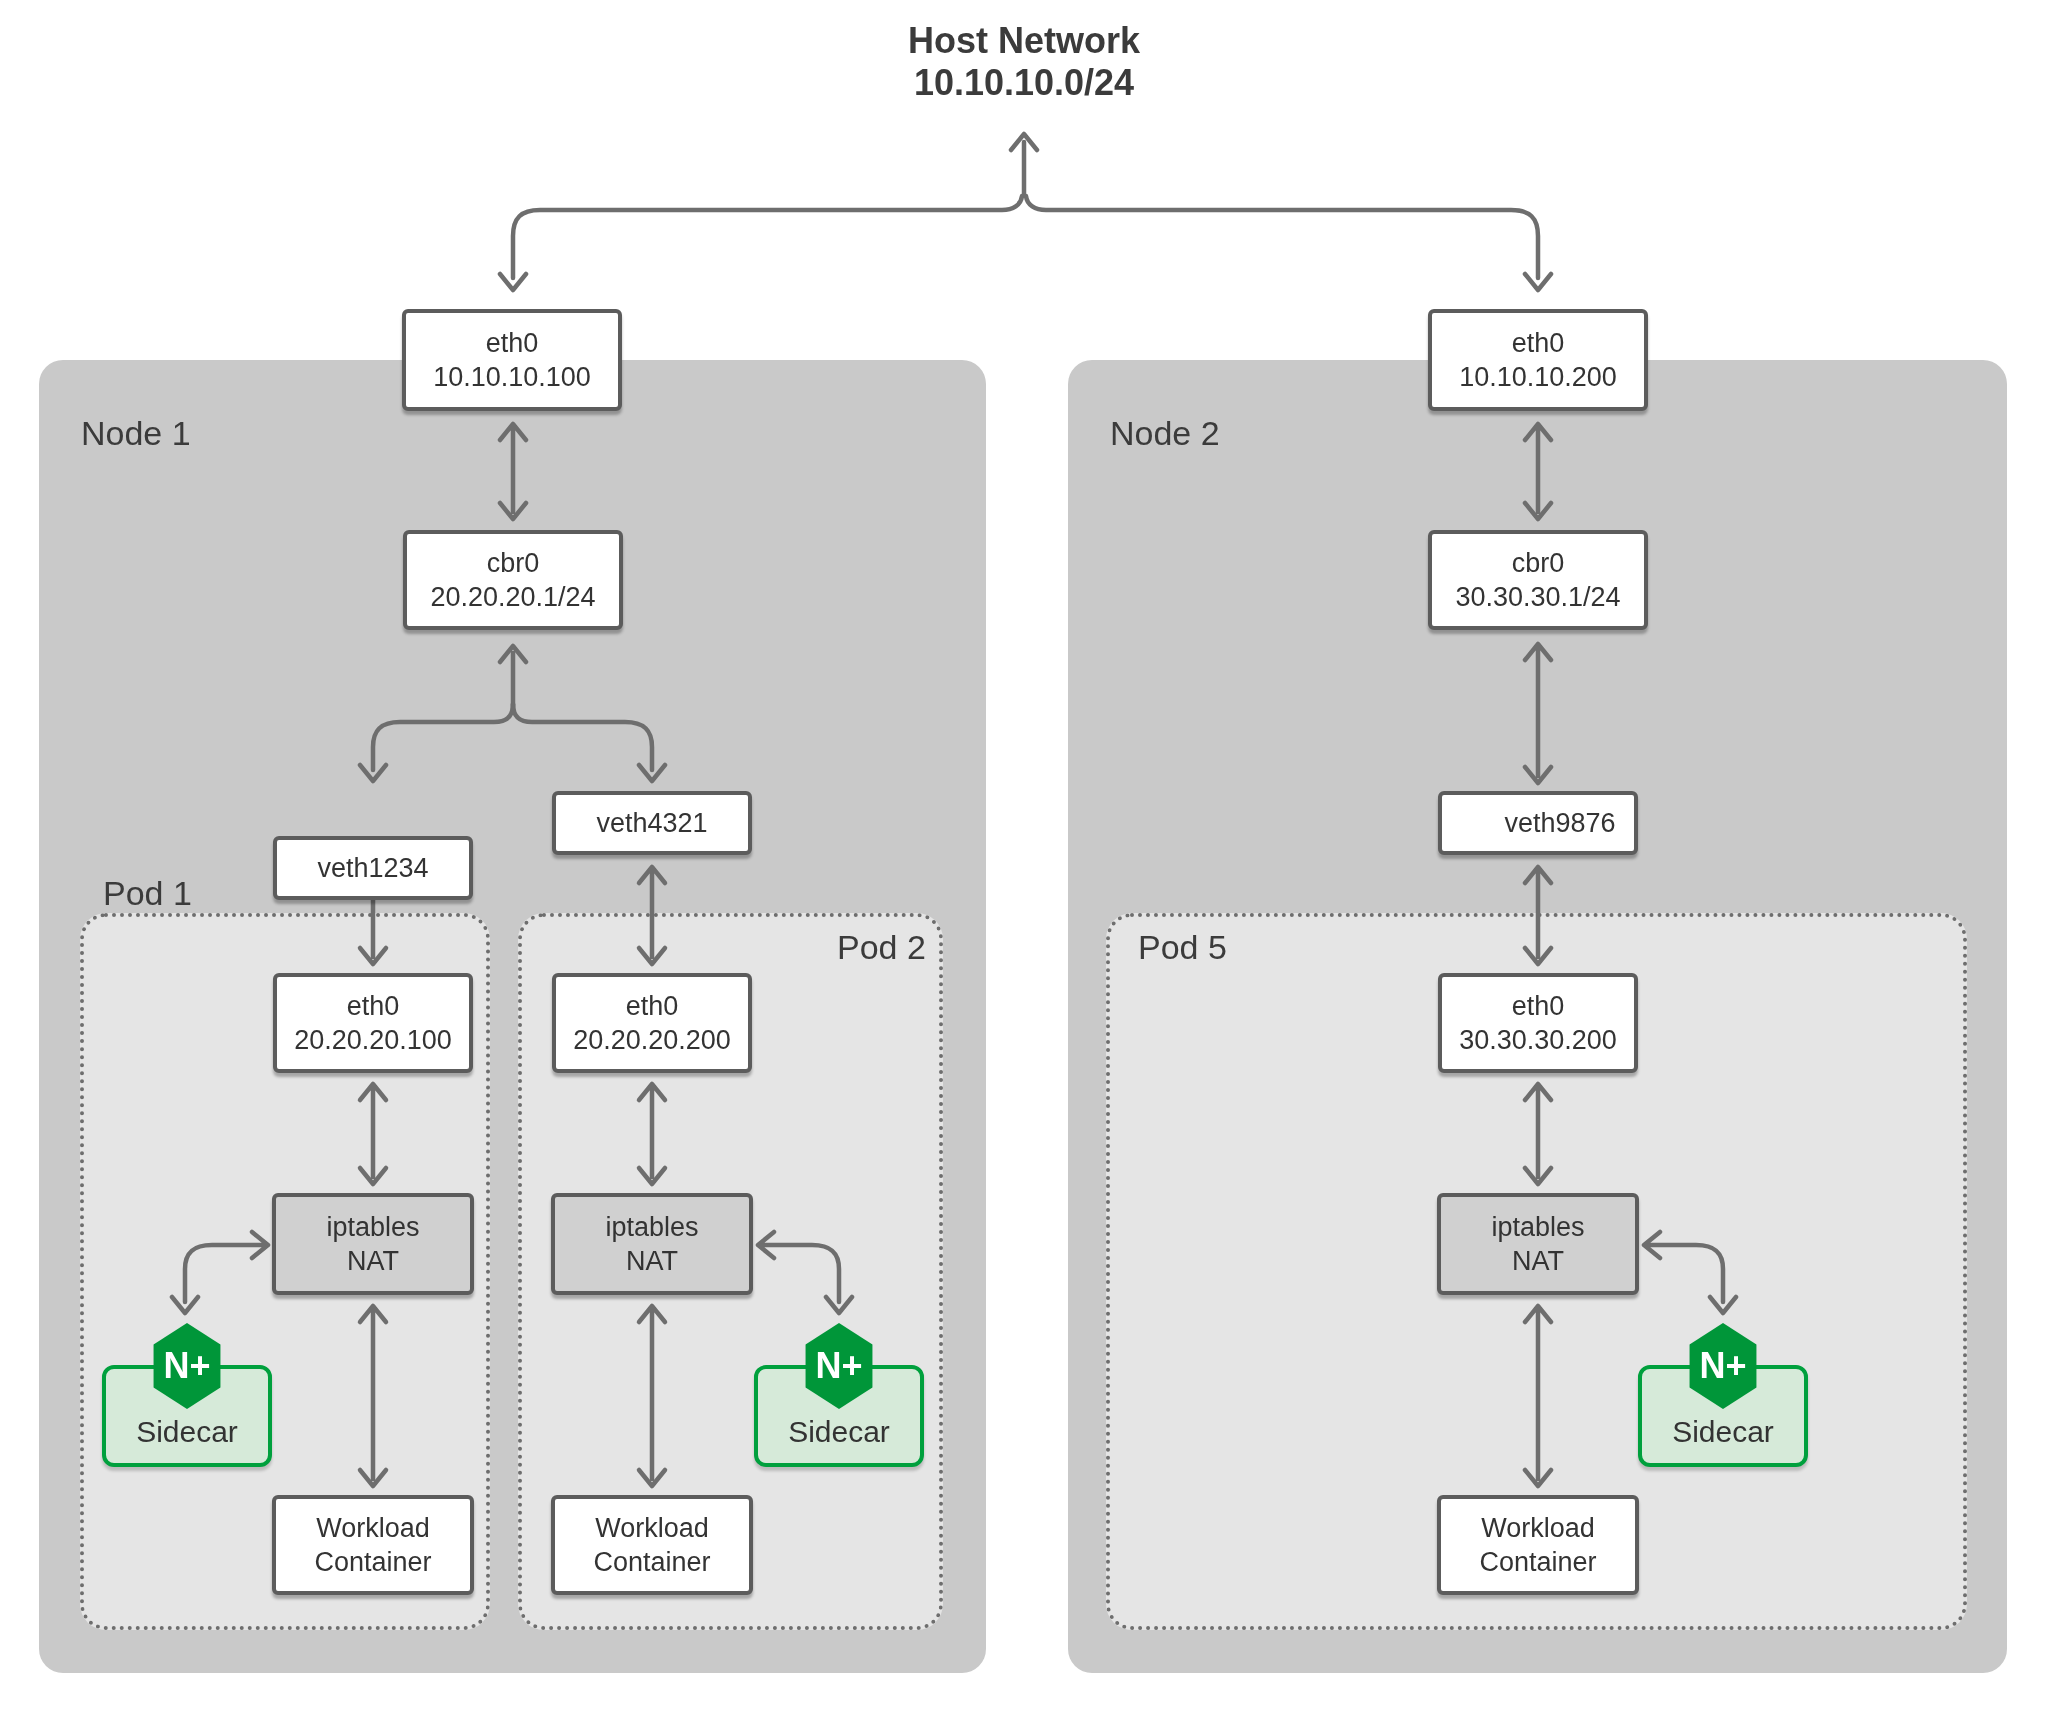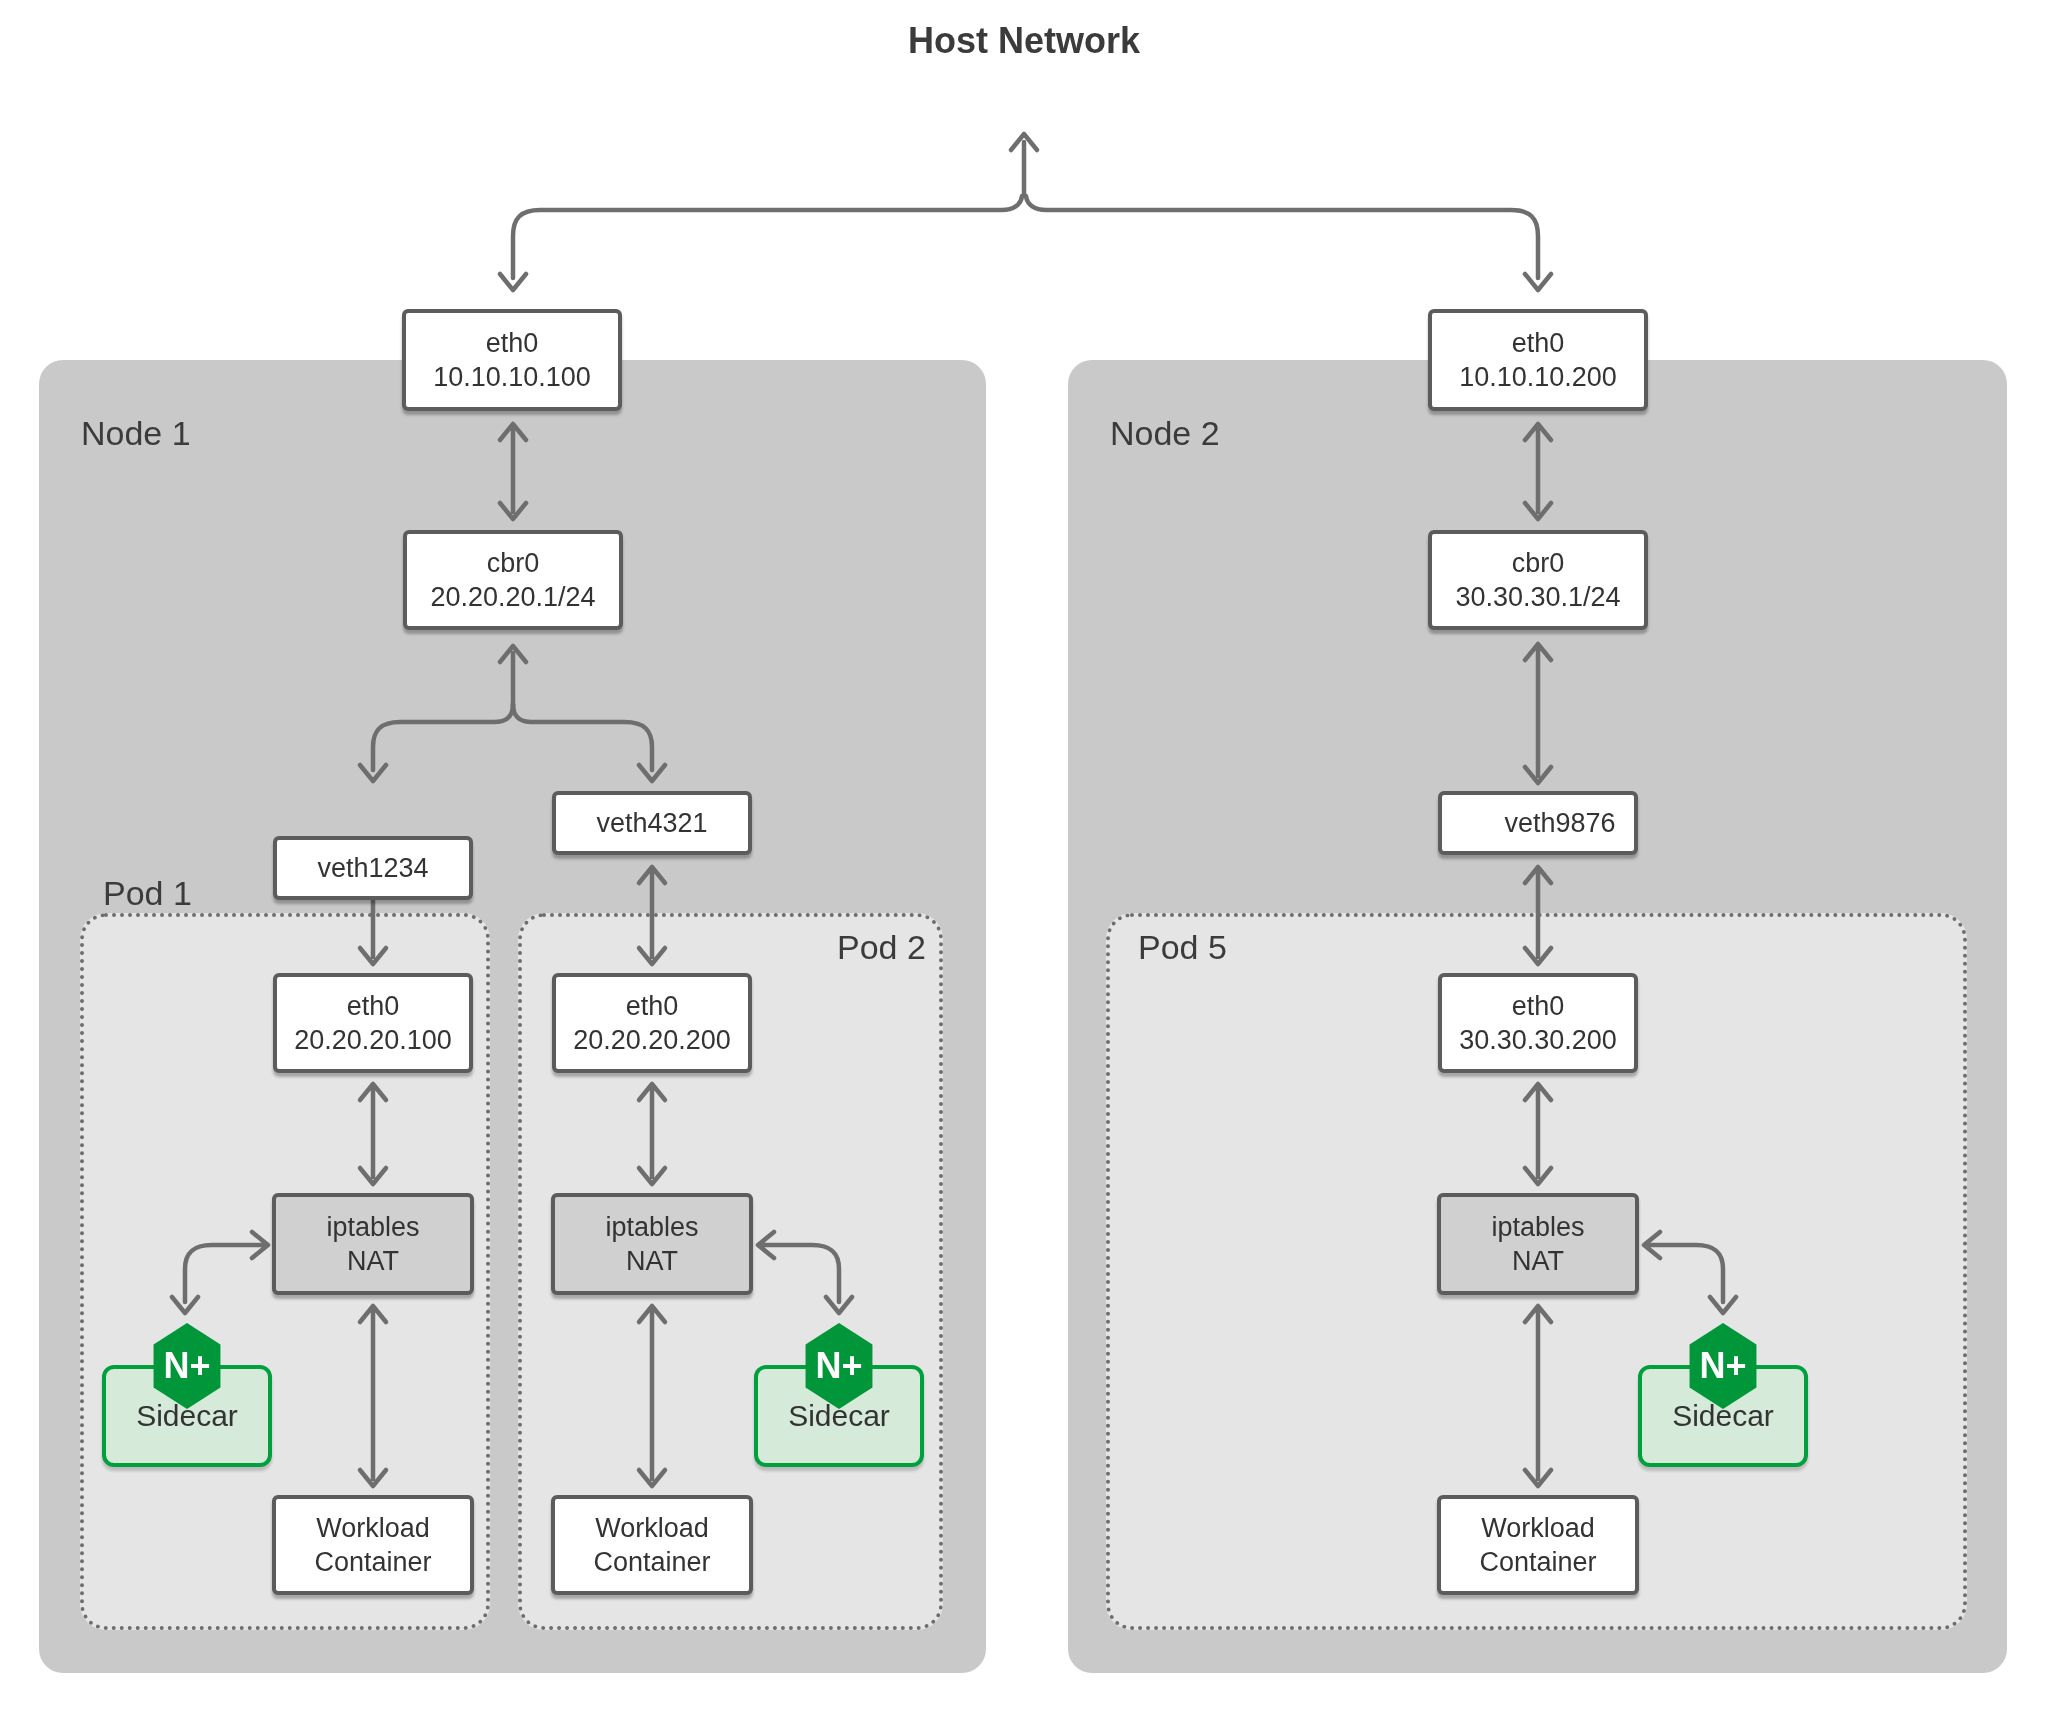--- a/index.html
+++ b/index.html
@@ -35,40 +35,41 @@
     border-radius:6px; box-sizing:border-box;
     display:flex; flex-direction:column; align-items:center; justify-content:center;
     font-size:27px; line-height:1.26; color:var(--text-dark); text-align:center;
     box-shadow:0 4px 3px rgba(0,0,0,0.28); z-index:4;
   }
   .box.nat{background:var(--nat-fill);}
   .sidecar{
     background:var(--sidecar-fill); border:4px solid var(--sidecar-border);
     border-radius:12px; box-sizing:border-box; z-index:4;
     display:flex; align-items:flex-end; justify-content:center;
-    font-size:30px; color:var(--text-dark); padding-bottom:30px;
+    font-size:30px; color:var(--text-dark); padding-bottom:14px;
     box-shadow:0 4px 3px rgba(0,0,0,0.18);
   }
   .hex{
     width:76px; height:86px; background:var(--nginx-green); z-index:5;
     clip-path:polygon(50% 0%, 94% 25%, 94% 75%, 50% 100%, 6% 75%, 6% 25%);
     display:flex; align-items:center; justify-content:center;
     font-size:36px; font-weight:bold; color:var(--badge-text);
   }
   svg.wires{left:0;top:0;z-index:3;}
   svg.wires g{stroke:var(--arrow); stroke-width:4.5; fill:none;
     stroke-linecap:round; stroke-linejoin:round;}
 </style>
 </head>
 <body>
 
 <div class="canvas">
 
   <div class="abs title">
     <div>Host Network</div>
+    <div>10.10.10.0/24</div>
   </div>
 
   <div class="abs node" style="left:39px;top:360px;width:947px;height:1313px;"></div>
   <div class="abs node" style="left:1068px;top:360px;width:939px;height:1313px;"></div>
 
   <div class="abs node-label" style="left:81px;top:414px;">Node 1</div>
   <div class="abs node-label" style="left:1110px;top:414px;">Node 2</div>
 
   <div class="abs pod" style="left:80px;top:913px;width:410px;height:717px;"></div>
   <div class="abs pod" style="left:518px;top:913px;width:425px;height:717px;"></div>

